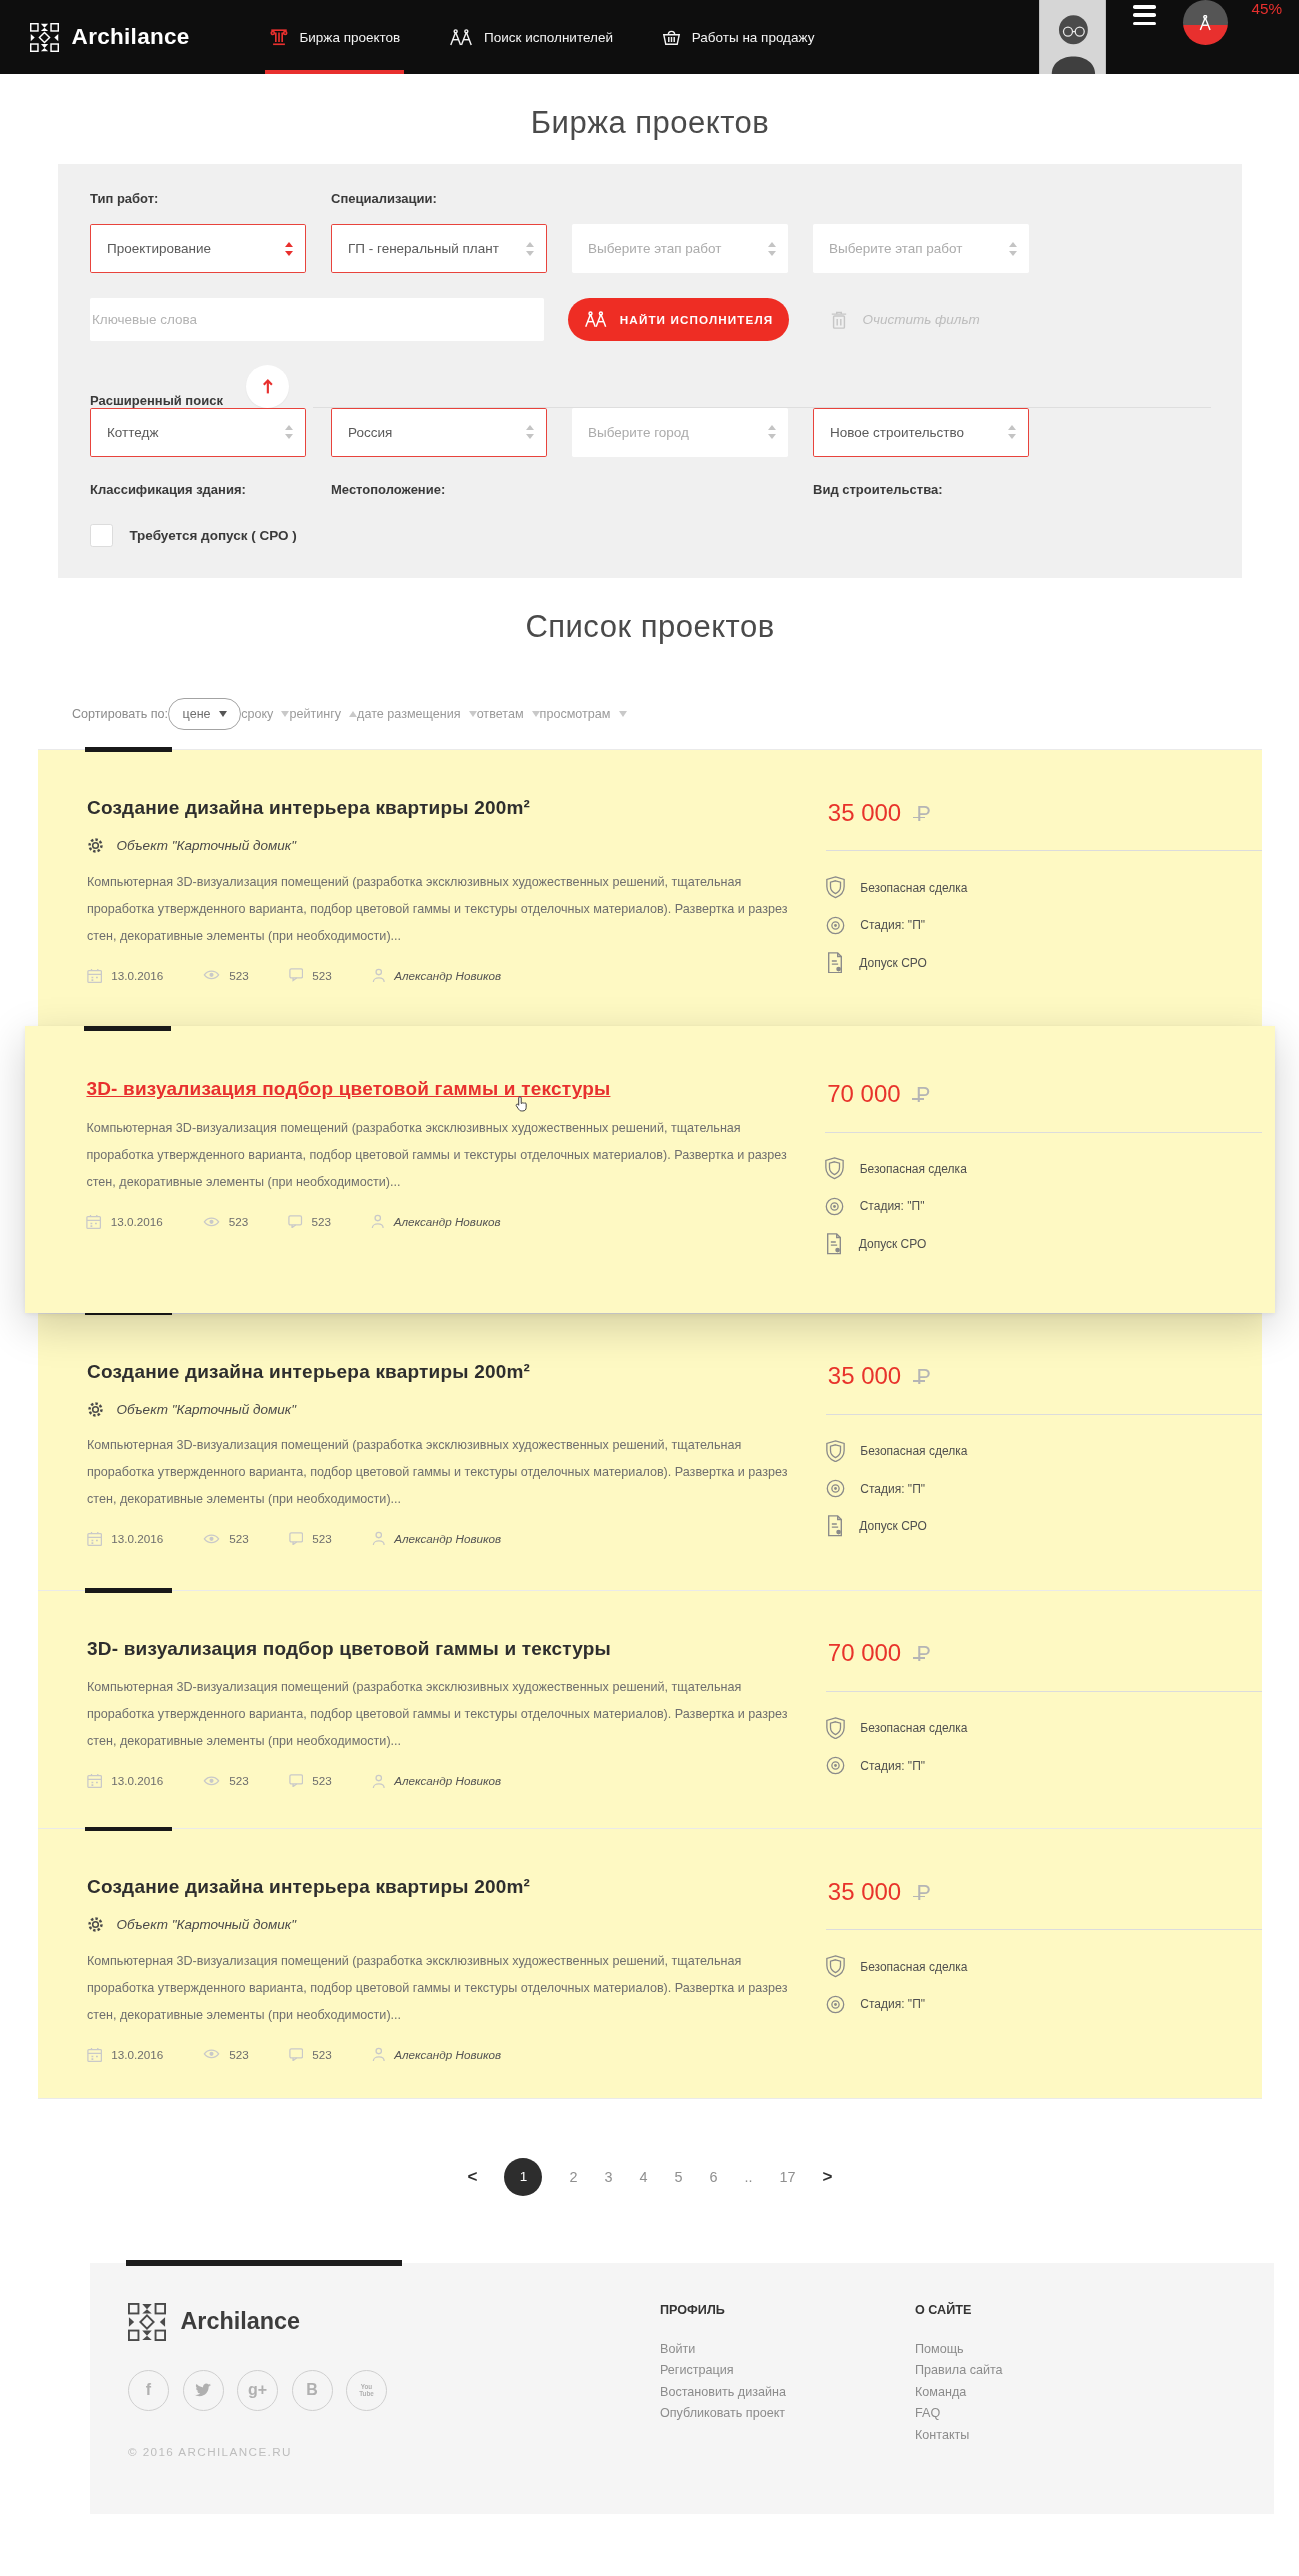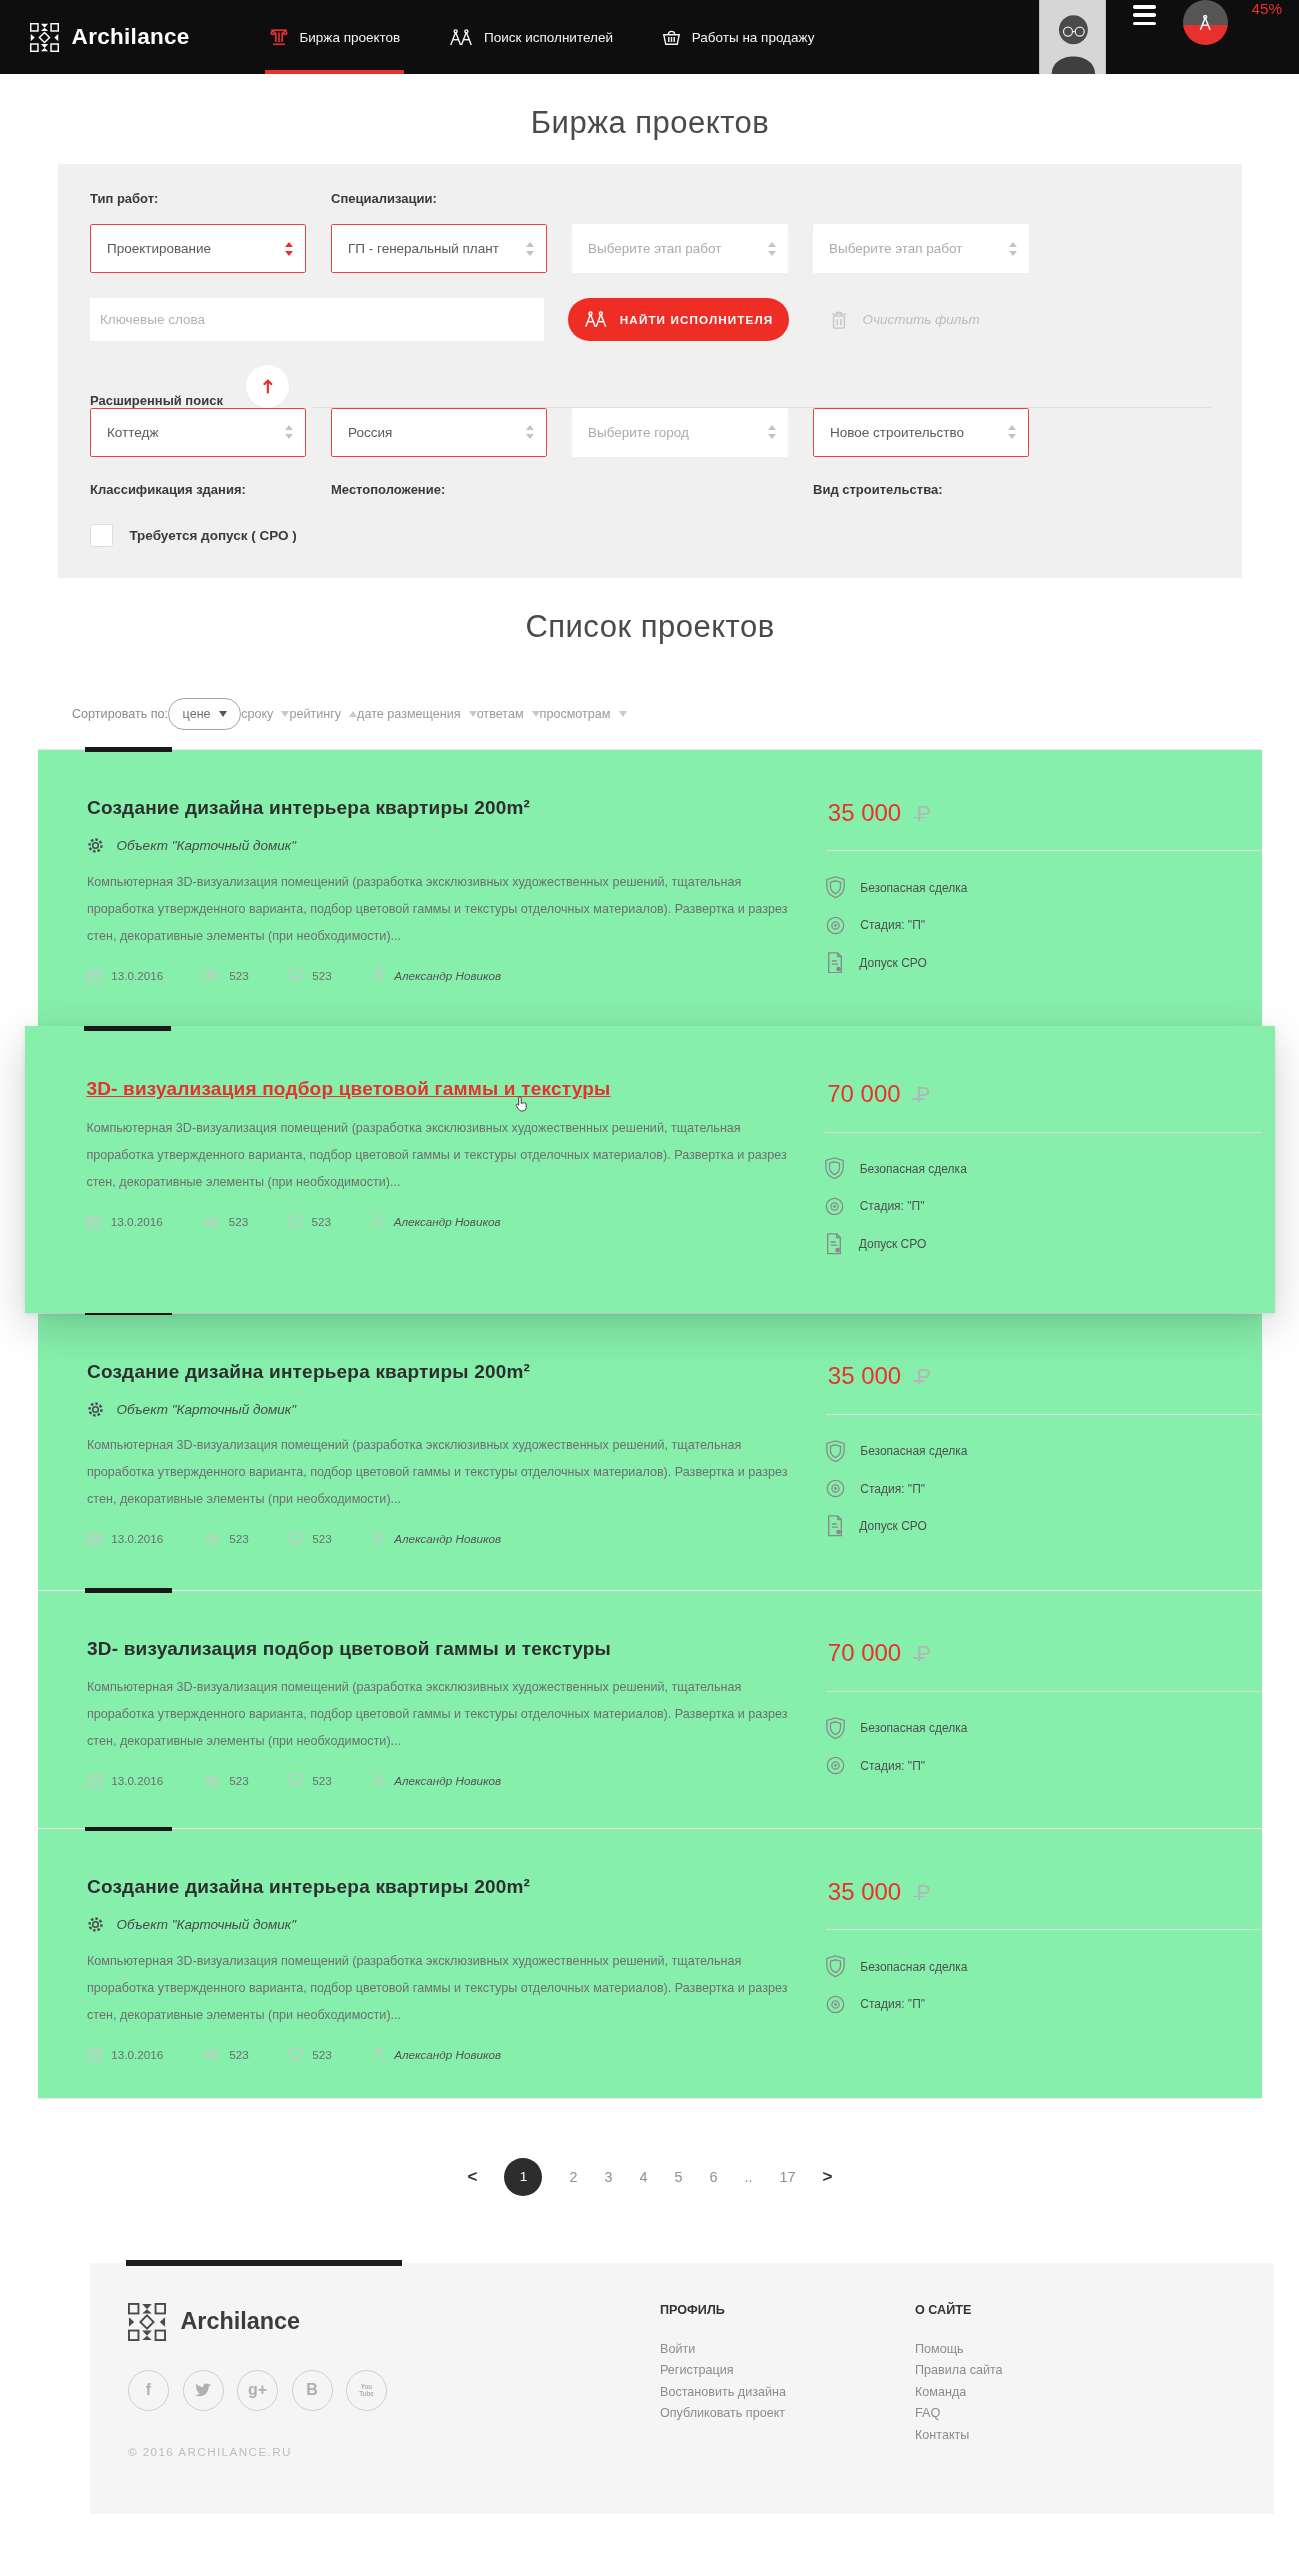--- a/index.html
+++ b/index.html
@@ -61,21 +61,21 @@
   .dd.disabled { color:#ababab; cursor:default; }
   .dd-arrows { display:flex; flex-direction:column; gap:3.6px; }
   .tri { display:block; width:0; height:0; border-left:4.5px solid transparent; border-right:4.5px solid transparent; }
   .tri-up   { border-bottom:5.4px solid #c4c4c4; }
   .tri-down { border-top:5.4px solid #c4c4c4; }
   .dd-arrows.red .tri-up   { border-bottom-color:#e8302e; }
   .dd-arrows.red .tri-down { border-top-color:#e8302e; }
 
   .f-row2 { margin-top:25px; display:flex; align-items:center; }
   .kw-input {
-    width:454px; height:43px; border:0; border-radius:1.8px; padding:0 10px; font-size:13.5px;
+    width:454px; height:43px; border:0; border-radius:1.8px; padding:0 2px; font-size:13.5px;
     font-family:inherit; color:#555; background:#fff;
   }
   .kw-input::placeholder { color:#b3b3b3; }
   .find-btn {
     margin-left:24px; height:43px; width:221px; border:0; border-radius:21.6px; background:#ee2d24;
     color:#fff; font-size:11.7px; font-weight:bold; letter-spacing:1.1px; cursor:pointer;
     display:flex; align-items:center; justify-content:center; gap:12.6px; font-family:inherit;
   }
   .clear-filter { margin-left:41px; display:flex; align-items:center; gap:14.4px; cursor:pointer; }
   .clear-filter span { font-style:italic; font-size:13.5px; color:#bdbdbd; }
@@ -103,21 +103,21 @@
   }
   .s-tri { display:block; width:0; height:0; border-left:4.5px solid transparent; border-right:4.5px solid transparent; }
   .s-down { border-top:6.3px solid #c9c9c9; }
   .s-up   { border-bottom:6.3px solid #c9c9c9; }
   .s-dark { border-top-color:#555; }
 
   
   .cards { margin:18px 38px 0; }
   .card {
     position:relative; display:flex; gap:36px; padding:47px 0 36px 49px;
-    border-top:0.9px solid #eaeaea; background:#86efac;
+    border-top:0.9px solid #eaeaea; background:#fef9c3;
   }
   .card::before {
     content:""; position:absolute; top:-2.7px; left:47px; width:87px; height:4.5px; background:#191919;
   }
   .card.last { border-bottom:0.9px solid #eaeaea; }
   .card--active {
     margin:0 -12.6px; padding:52px 12.6px 41px 61px; border-top:0; z-index:2;
     box-shadow:0 1.8px 5.4px rgba(0,0,0,.08), 0 12.6px 40px rgba(0,0,0,.18);
   }
   .card--active::before { left:59px; top:0; }

